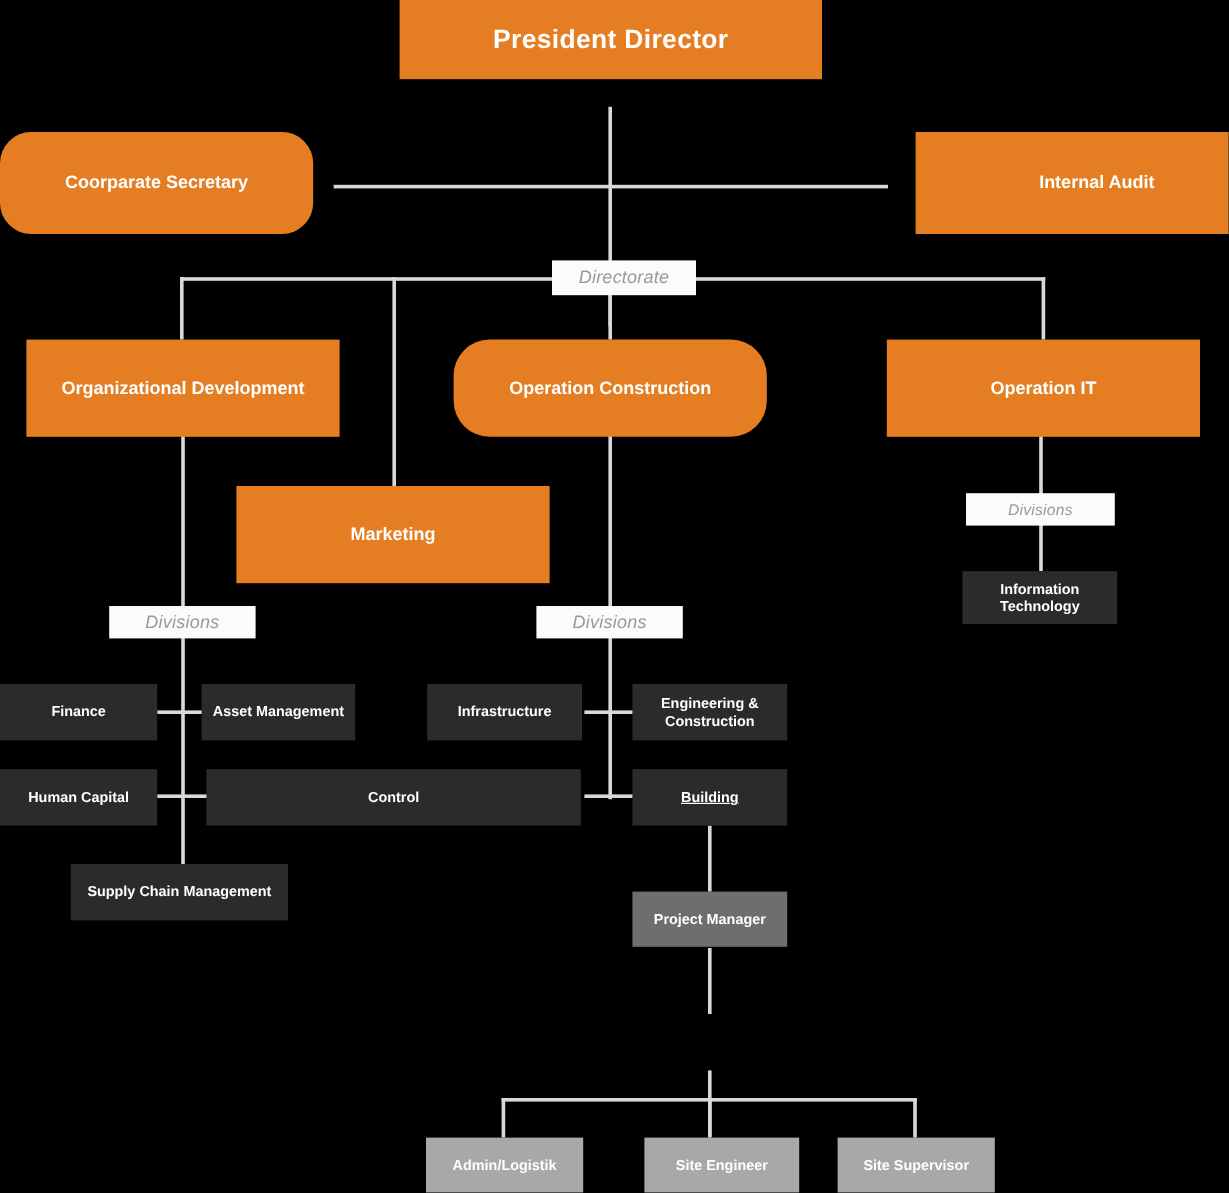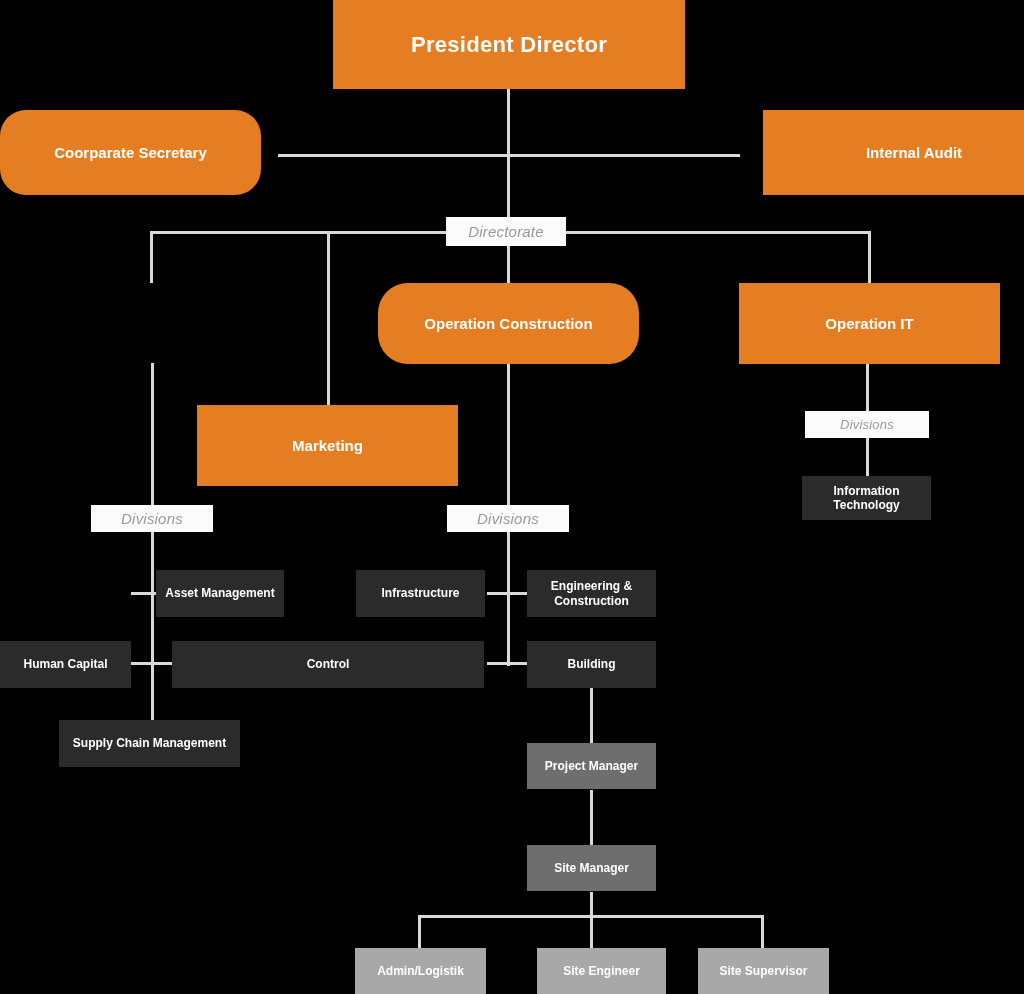--- a/index.html
+++ b/index.html
@@ -93,36 +93,39 @@
 
   <div class="line" style="left:590px; top:688px; width:3px; height:55px;"></div>
   <div class="line" style="left:590px; top:790px; width:3px; height:55px;"></div>
 
   <div class="line" style="left:590px; top:892px; width:3px; height:55px;"></div>
   <div class="line" style="left:418px; top:915px; width:346px; height:3px;"></div>
   <div class="line" style="left:418px; top:915px; width:3px; height:33px;"></div>
   <div class="line" style="left:590px; top:915px; width:3px; height:33px;"></div>
   <div class="line" style="left:761px; top:915px; width:3px; height:33px;"></div>
 
-  <div class="node orange lvl-president" style="left:333px; top:0px; width:352px; height:89px;">
+  <div class="node orange lvl-president" style="left:333px; top:0px; width:352px; height:66px;">
     <span>President Director</span>
   </div>
 
   <div class="node orange lvl-staff" style="left:0px; top:110px; width:261px; height:85px;border-radius:26px;">
     <span>Coorparate Secretary</span>
   </div>
 
   <div class="node orange lvl-staff" style="left:763px; top:110px; width:302px; height:85px;">
     <span>Internal Audit</span>
   </div>
 
-  <div class="tag" style="left:446px; top:217px; width:120px; height:29px;">
+  <div class="tag" style="left:460px; top:217px; width:120px; height:29px;">
     <span>Directorate</span>
   </div>
 
+  <div class="node orange lvl-dir" style="left:22px; top:283px; width:261px; height:81px;">
+    <span>Organizational Development</span>
+  </div>
 
   <div class="node orange lvl-dir" style="left:378px; top:283px; width:261px; height:81px;border-radius:30px;">
     <span>Operation Construction</span>
   </div>
 
   <div class="node orange lvl-dir" style="left:739px; top:283px; width:261px; height:81px;">
     <span>Operation IT</span>
   </div>
 
   <div class="node orange lvl-dir" style="left:197px; top:405px; width:261px; height:81px;">
@@ -138,22 +141,25 @@
   </div>
 
   <div class="tag" style="left:91px; top:505px; width:122px; height:27px;">
     <span>Divisions</span>
   </div>
 
   <div class="tag" style="left:447px; top:505px; width:122px; height:27px;">
     <span>Divisions</span>
   </div>
 
-
-  <div class="node dark lvl-div" style="left:156px; top:570px; width:128px; height:47px;">
+  <div class="node dark lvl-div" style="left:0px; top:570px; width:131px; height:47px;">
+    <span>Finance</span>
+  </div>
+
+  <div class="node dark lvl-div" style="left:168px; top:570px; width:128px; height:47px;">
     <span>Asset Management</span>
   </div>
 
   <div class="node dark lvl-div" style="left:0px; top:641px; width:131px; height:47px;">
     <span>Human Capital</span>
   </div>
 
   <div class="node dark lvl-div" style="left:172px; top:641px; width:312px; height:47px;">
     <span>Control</span>
   </div>
@@ -163,31 +169,28 @@
   </div>
 
   <div class="node dark lvl-div" style="left:356px; top:570px; width:129px; height:47px;">
     <span>Infrastructure</span>
   </div>
 
   <div class="node dark lvl-div" style="left:527px; top:570px; width:129px; height:47px;">
     <span>Engineering &amp; Construction</span>
   </div>
 
-  <div class="node dark lvl-div" style="left:527px; top:641px; width:129px; height:47px;">
+  <div class="node dark lvl-div" style="left:527px; top:641px; width:129px; height:47px;text-decoration:underline;">
     <span>Building</span>
   </div>
 
   <div class="node mid lvl-site" style="left:527px; top:743px; width:129px; height:46px;">
     <span>Project Manager</span>
   </div>
 
-  <div class="node mid lvl-site" style="left:527px; top:845px; width:129px; height:46px;">
-    <span>Site Manager</span>
-  </div>
 
   <div class="node light lvl-bottom" style="left:355px; top:948px; width:131px; height:46px;">
     <span>Admin/Logistik</span>
   </div>
 
   <div class="node light lvl-bottom" style="left:527px; top:948px; width:129px; height:46px;margin-left:10px;">
     <span>Site Engineer</span>
   </div>
 
   <div class="node light lvl-bottom" style="left:698px; top:948px; width:131px; height:46px;">

